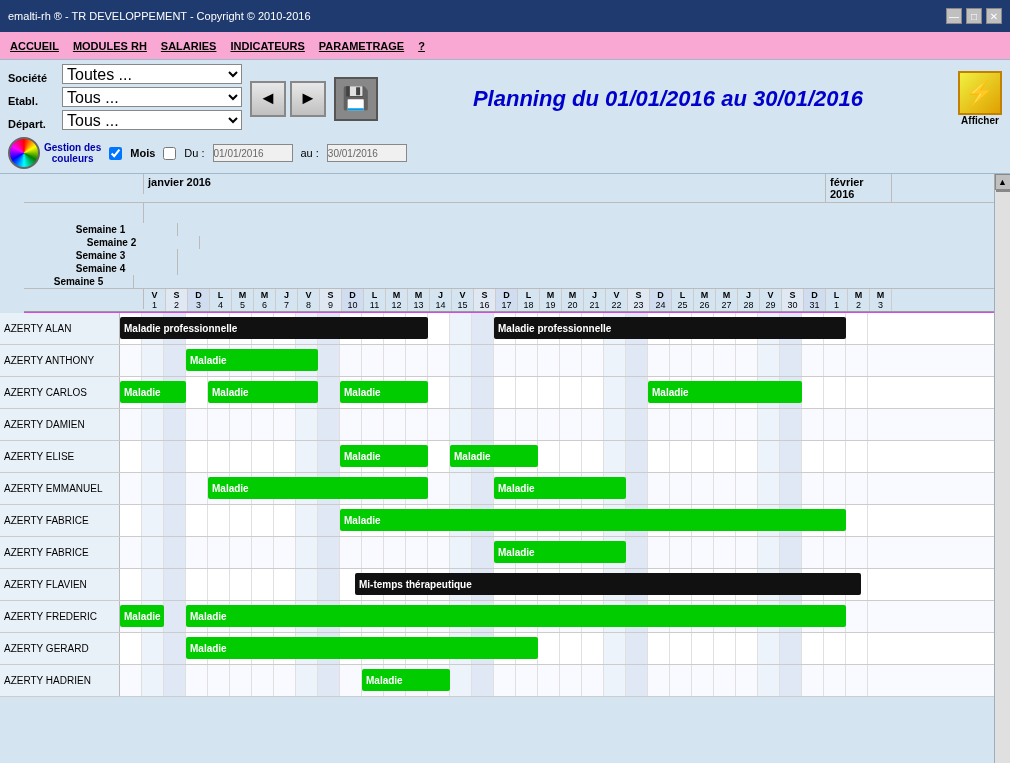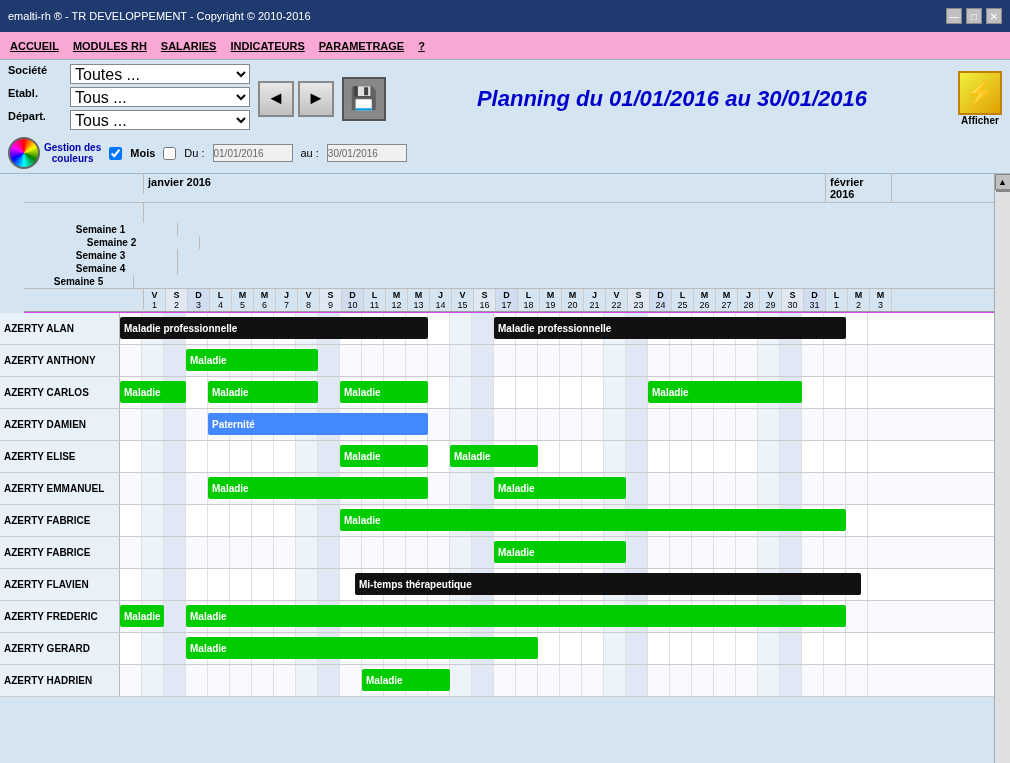--- a/index.html
+++ b/index.html
@@ -45,21 +45,21 @@
       color: #000;
     }
 
     
     .toolbar {
       background: #d4e4f0;
       padding: 4px 8px;
       border-bottom: 1px solid #a0b8cc;
     }
     .filter-row {
-      display: flex; align-items: flex-start; gap: 20px; margin-bottom: 3px;
+      display: flex; align-items: flex-end; gap: 12px; margin-bottom: 3px;
     }
     .filter-label { font-size: 11px; font-weight: bold; min-width: 42px; }
     .filter-select {
       width: 180px; height: 20px; font-size: 16px;
       border: 1px solid #888; background: white;
     }
 
     .toolbar-main {
       display: flex; align-items: center; gap: 8px;
     }
@@ -186,21 +186,21 @@
       height: 32px;
       border-bottom: 1px solid #ccc;
       position: relative;
     }
     .emp-row:nth-child(even) { background: #f8faff; }
     .emp-row:nth-child(odd) { background: #ffffff; }
 
     .emp-name {
       width: 120px; min-width: 120px;
       font-size: 10px;
-      font-weight: bold;
+      font-weight: normal;
       padding: 2px 4px;
       border-right: 1px solid #bbb;
       display: flex;
       align-items: center;
       background: #e8f0f8;
       color: #000;
     }
 
     .emp-days {
       display: flex;
@@ -663,21 +663,20 @@
             <div class="day-slot"></div>
             <div class="day-slot"></div>
             <div class="day-slot"></div>
             <div class="day-slot"></div>
             <div class="day-slot"></div>
             <div class="day-slot weekend"></div>
             <div class="day-slot sunday"></div>
             <div class="day-slot"></div>
             <div class="day-slot"></div>
             <div class="day-slot"></div>
-            <div class="event-bar event-blue" style="left: 88px; width: 220px;">Paternité</div>
           </div>
         </div>
         <div class="emp-row">
           <div class="emp-name">AZERTY ELISE</div>
           <div class="emp-days" style="position: relative;">
             <div class="day-slot"></div>
             <div class="day-slot weekend"></div>
             <div class="day-slot sunday"></div>
             <div class="day-slot"></div>
             <div class="day-slot"></div>

